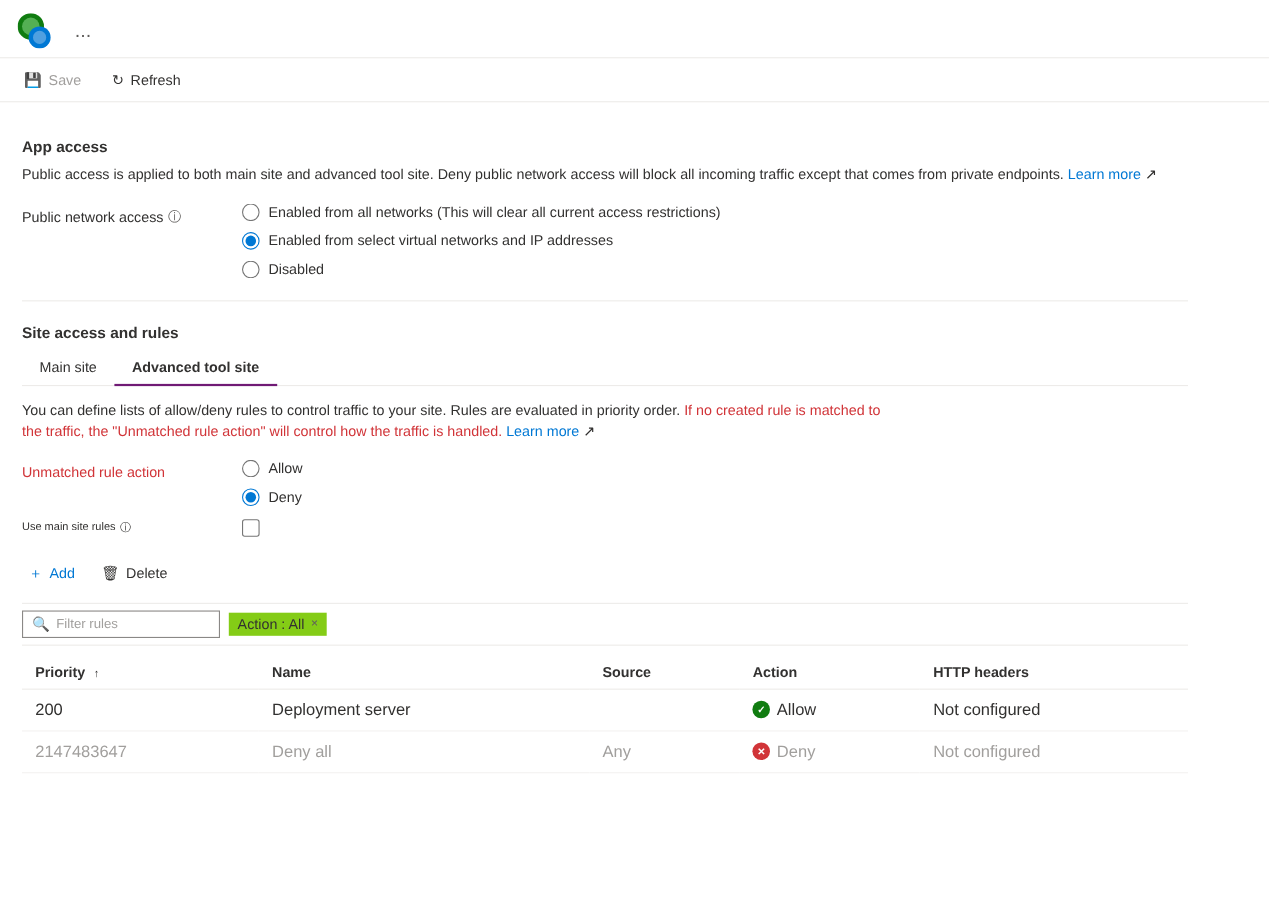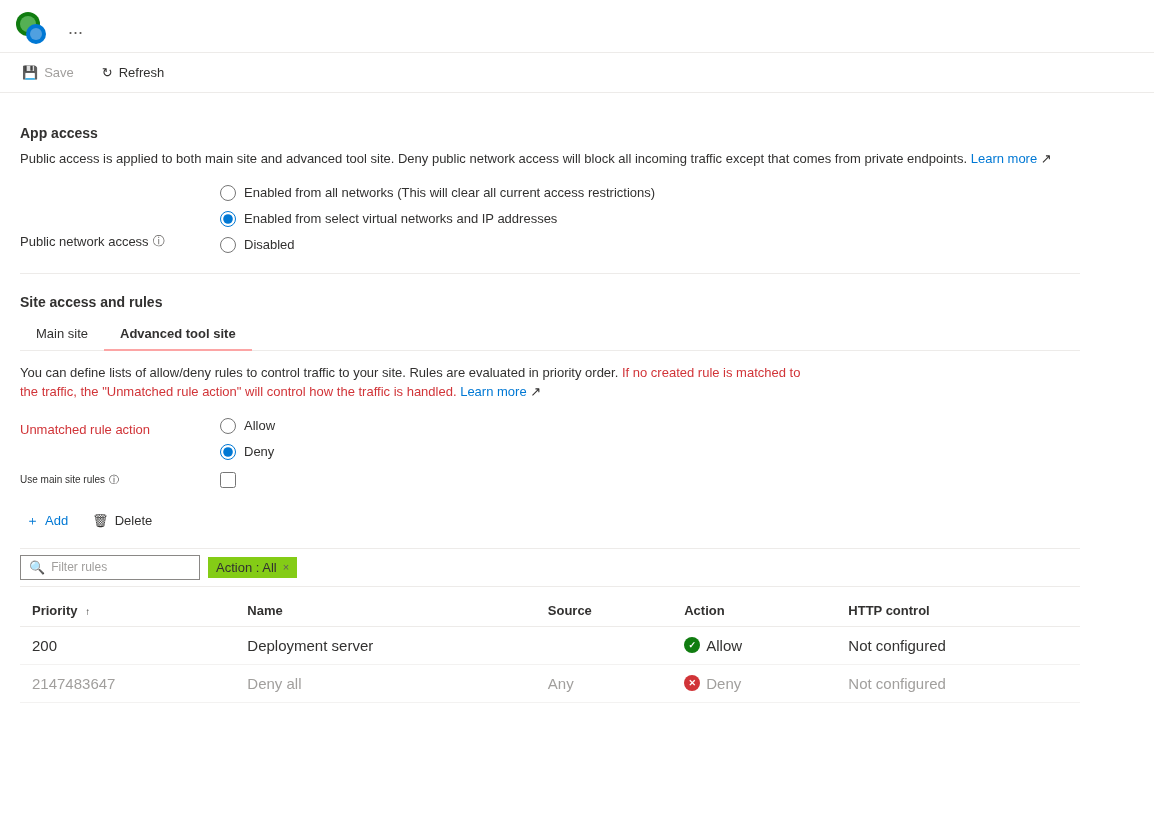--- a/index.html
+++ b/index.html
@@ -14,32 +14,32 @@
     .toolbar-btn { display: flex; align-items: center; gap: 6px; background: none; border: none; cursor: pointer; font-size: 13px; color: #323130; padding: 4px 6px; }
     .toolbar-btn.disabled { color: #a19f9d; cursor: default; }
     
     .content { padding: 16px 20px; max-width: 1100px; }
     
     .section-title { font-size: 14px; font-weight: 600; color: #323130; margin-bottom: 8px; margin-top: 16px; }
     .section-desc { font-size: 13px; color: #323130; margin-bottom: 16px; line-height: 1.5; }
     .section-desc a { color: #0078d4; text-decoration: none; }
     
     .field-row { display: flex; align-items: flex-start; margin-bottom: 12px; }
-    .field-label { min-width: 200px; font-size: 13px; color: #323130; padding-top: 4px; display: flex; align-items: center; gap: 4px; margin-top: 44px; }
+    .field-label { min-width: 200px; font-size: 13px; color: #323130; padding-top: 4px; display: flex; align-items: center; gap: 4px; }
     .field-label .info-icon { color: #605e5c; font-size: 12px; cursor: help; }
     .field-options { display: flex; flex-direction: column; gap: 10px; }
     
     .radio-option { display: flex; align-items: center; gap: 8px; cursor: pointer; }
     .radio-option input[type="radio"] { width: 16px; height: 16px; cursor: pointer; accent-color: #0078d4; }
     
     .divider { border: none; border-top: 1px solid #edebe9; margin: 20px 0; }
     
     .tabs { display: flex; gap: 0; margin-bottom: 12px; border-bottom: 1px solid #edebe9; }
     .tab { padding: 8px 16px; font-size: 13px; cursor: pointer; border-bottom: 2px solid transparent; margin-bottom: -1px; color: #323130; }
-    .tab.active { border-bottom: 2px solid #fca5a5; font-weight: 600; color: #323130; }
+    .tab.active { border-bottom: 2px solid #701a75; font-weight: 600; color: #323130; }
     
     .info-text { font-size: 13px; color: #323130; line-height: 1.5; margin-bottom: 16px; max-width: 800px; }
     .info-text .red { color: #d13438; }
     .info-text a { color: #0078d4; text-decoration: none; }
     
     .unmatched-row { display: flex; align-items: flex-start; margin-bottom: 12px; }
     .unmatched-label { min-width: 200px; font-size: 13px; color: #d13438; padding-top: 4px; }
     
     .use-main-row { display: flex; align-items: center; margin-bottom: 16px; }
     .use-main-label { min-width: 200px; font-size: 10px; color: #323130; display: flex; align-items: center; gap: 4px; }
@@ -199,21 +199,21 @@
           <th>
             <span>Name</span>
           </th>
           <th>
             <span>Source</span>
           </th>
           <th>
             <span>Action</span>
           </th>
           <th>
-            <span>HTTP control</span>
+            <span>HTTP headers</span>
           </th>
         </tr>
       </thead>
       <tbody>
         <tr>
           <td>200</td>
           <td>Deployment server</td>
           <td></td>
           <td>
             <div class="status-allow">

